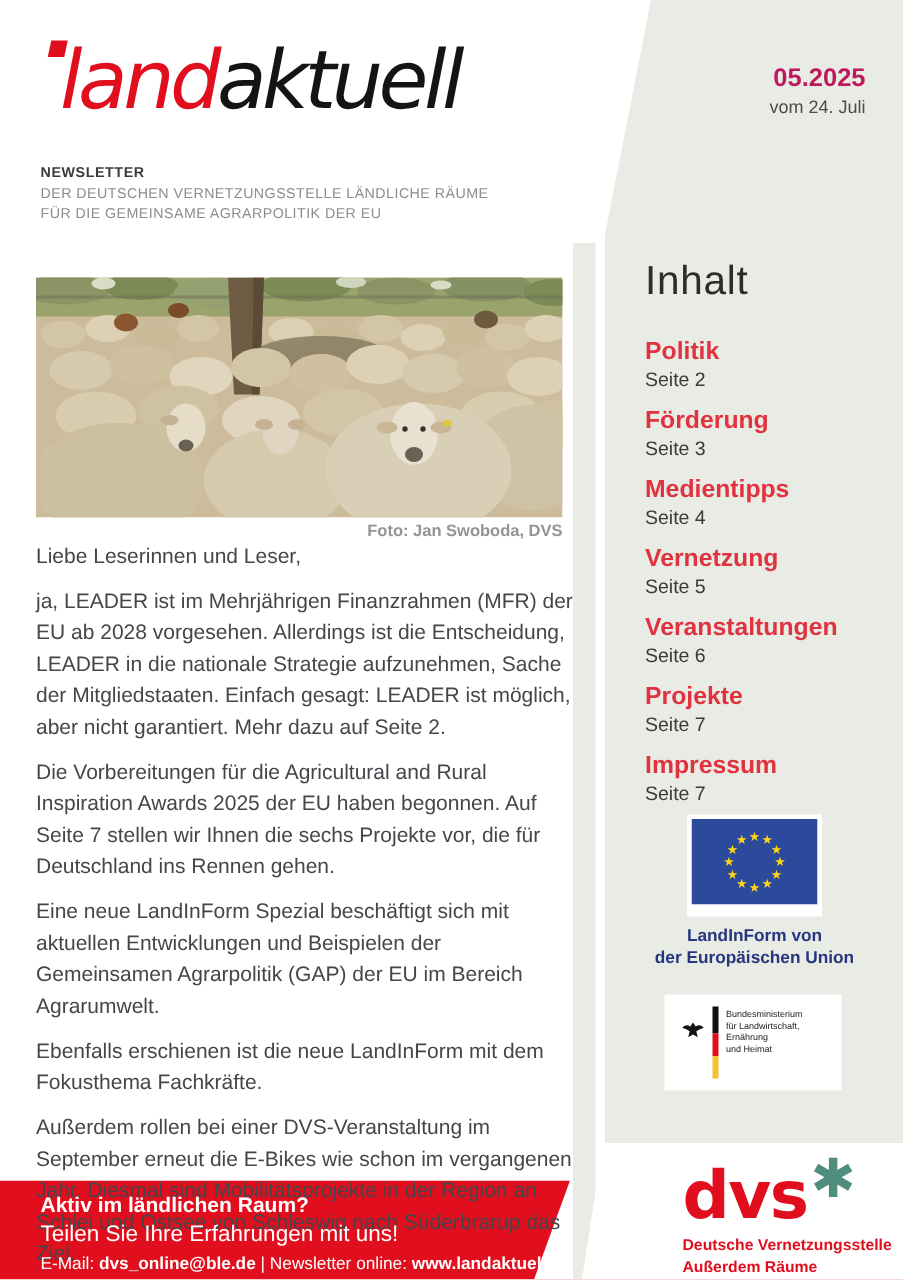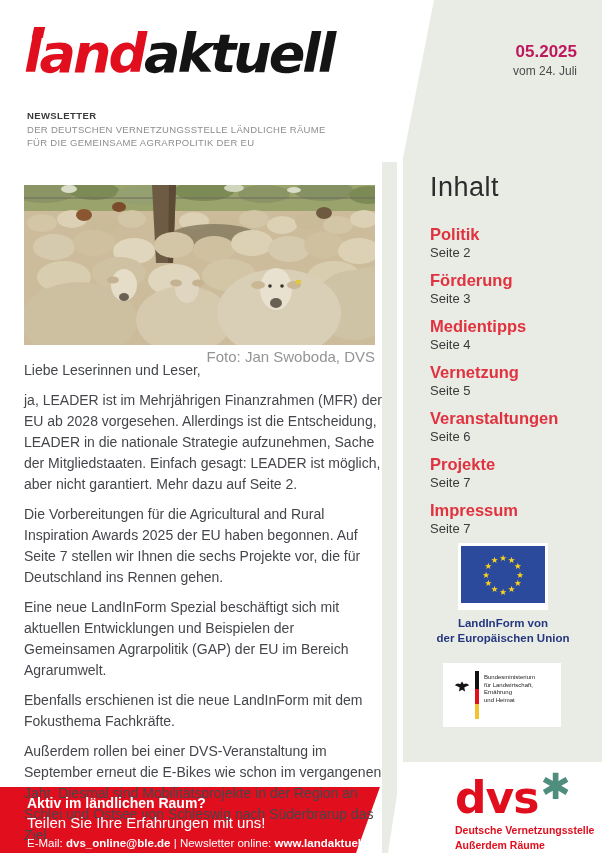--- a/index.html
+++ b/index.html
@@ -9,32 +9,32 @@
   .sidebar-bg{position:absolute;left:403px;top:0;width:199px;height:853px;background:#e9ebe5;
         clip-path:polygon(31px 0,199px 0,199px 853px,0 853px,0 158px);z-index:1;}
   .gray-strip{position:absolute;left:382px;top:162px;width:15px;height:691px;background:#e9ebe5;z-index:1;}
   .dvs-panel{position:absolute;left:0;top:0;width:602px;height:853px;background:#ffffff;
         clip-path:polygon(402px 762px,602px 762px,602px 853px,388px 853px);z-index:2;}
   .footer-bar{position:absolute;left:0;top:0;width:602px;height:853px;background:#e10f1e;
         clip-path:polygon(0 787px,380px 787px,356px 853px,0 853px);z-index:3;}
   
   .red-slash{position:absolute;left:33px;top:27px;width:11px;height:11px;background:#e10f1e;
         transform:skewX(-12deg);z-index:4;}
-  .wordmark{position:absolute;left:24px;top:24px;z-index:4;font-family:"DejaVu Sans",sans-serif;
-        font-style:italic;font-weight:700;font-size:54px;letter-spacing:-3px;line-height:1.1;white-space:nowrap;}
+  .wordmark{position:absolute;left:40px;top:24px;z-index:4;font-family:"DejaVu Sans",sans-serif;
+        font-style:italic;font-weight:400;font-size:54px;letter-spacing:-3px;line-height:1.1;white-space:nowrap;}
   .wordmark .land{color:#e10f1e;} .wordmark .aktuell{color:#141414;}
   .nl-block{position:absolute;left:27px;top:110px;z-index:4;}
   .nl-label{font-size:9.5px;font-weight:bold;color:#3a3a3a;letter-spacing:.4px;margin-bottom:2px;}
   .nl-sub{font-size:9.5px;color:#8d8d8d;letter-spacing:.3px;line-height:13px;}
   .issue-block{position:absolute;right:25px;top:42px;text-align:right;z-index:4;}
   .issue-no{font-size:17px;font-weight:800;color:#be185d;}
   .issue-date{font-size:12px;color:#4c4c4c;margin-top:2px;}
   
   .photo{position:absolute;left:24px;top:185px;width:351px;height:160px;z-index:4;}
-  .caption{position:absolute;left:24px;top:348px;width:351px;text-align:right;font-size:15px;color:#949494;z-index:4;}
+  .caption{position:absolute;left:24px;top:348px;width:351px;text-align:right;font-size:11px;color:#949494;z-index:4;font-weight:bold;}
   
   .article{position:absolute;left:24px;top:360px;width:360px;z-index:4;color:#44464b;
         font-size:14px;line-height:21px;}
   .article p{margin:0 0 9px 0;}
   
   .toc{position:absolute;left:430px;top:172px;width:165px;z-index:4;}
   .toc-title{font-size:27px;font-weight:400;color:#2c2c2c;letter-spacing:.5px;margin-bottom:22px;}
   .toc-item{margin-bottom:10px;cursor:pointer;}
   .toc-label{font-size:16.5px;font-weight:bold;color:#e0323f;line-height:19px;}
   .toc-page{font-size:13px;color:#3a3a3a;line-height:17px;}

